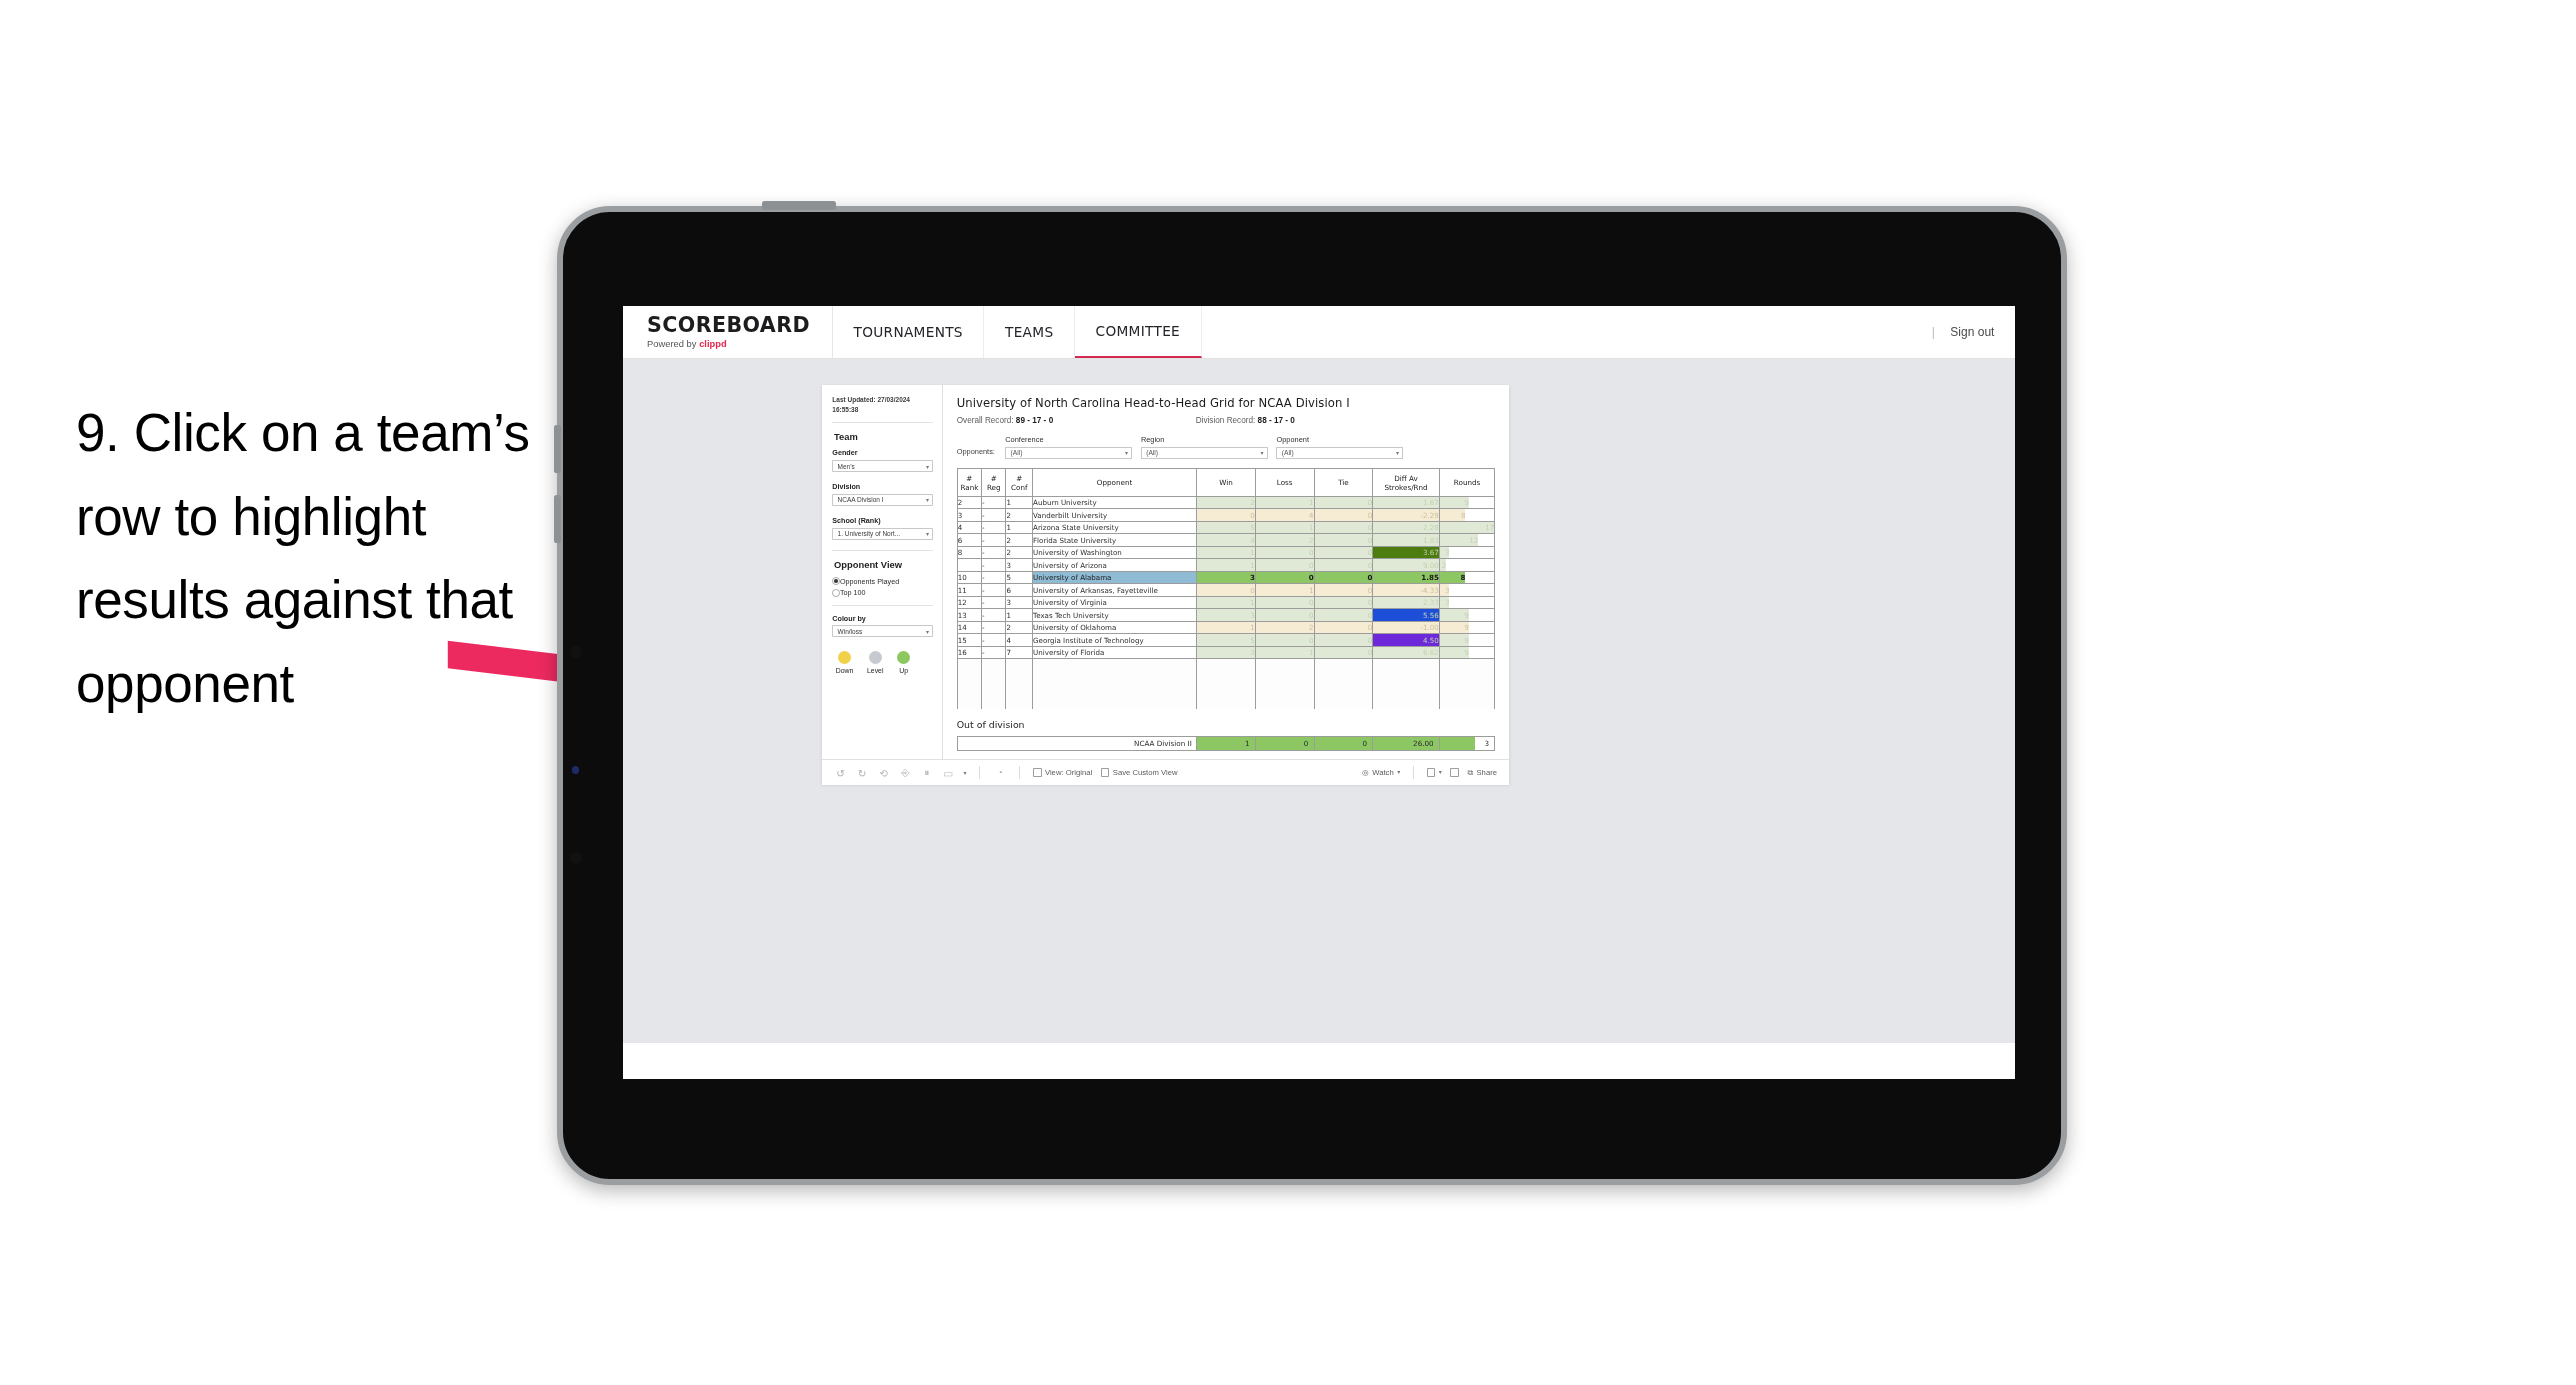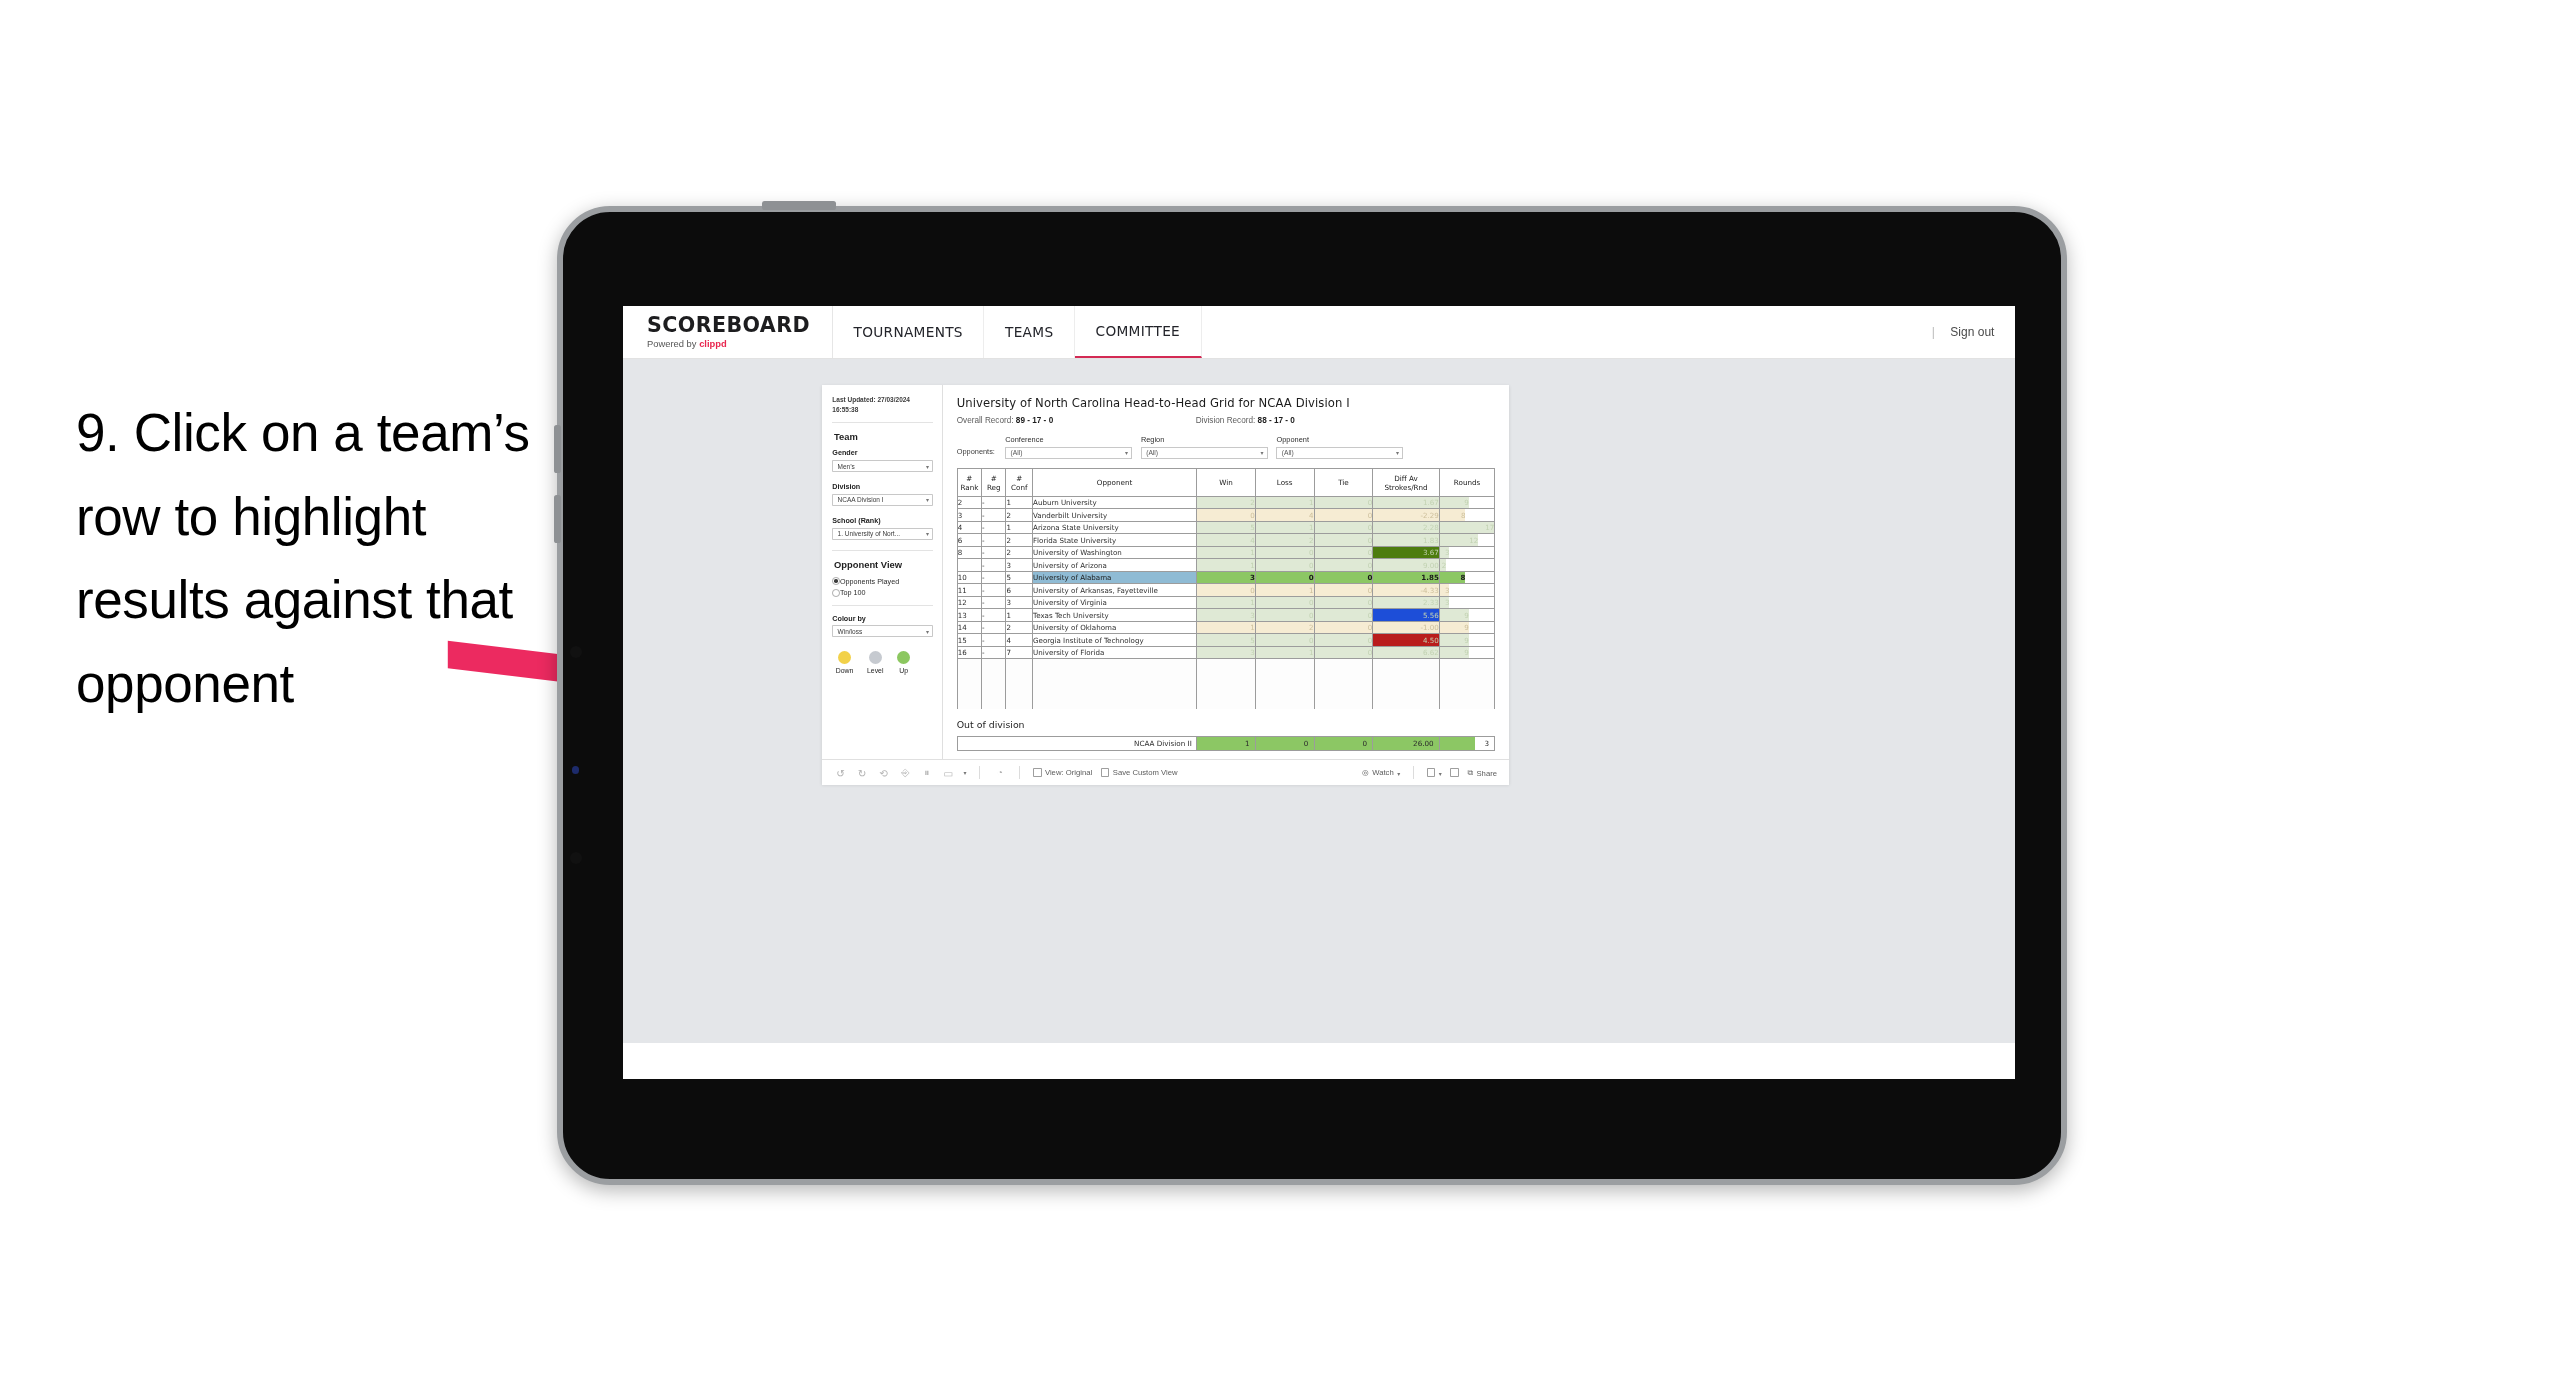--- a/index.html
+++ b/index.html
@@ -172,21 +172,21 @@
 
   
   .toolbar {
     height: 26px; border-top: 0.9px solid #e0e0e0; background: #fff;
     display: flex; align-items: center; padding: 0 12px; gap: 8.6px;
     font-size: 7.7px; color: #6e6e6e;
   }
   .tb-ico { width: 13px; height: 13px; display:flex; align-items:center; justify-content:center;
             color:#b4b4b4; font-size: 10.3px; cursor:pointer; }
   .tb-sep { width: 0.9px; height: 13px; background: #dcdcdc; margin: 0 4.3px; }
-  .tb-btn { display:flex; align-items:flex-end; gap: 3.4px; cursor: pointer; color:#5c5c5c; font-size: 7.7px; }
+  .tb-btn { display:flex; align-items:flex-start; gap: 3.4px; cursor: pointer; color:#5c5c5c; font-size: 7.7px; }
   .tb-flex { flex: 1; }
   .sq { width: 8.6px; height: 9.4px; border: 1.1px solid #9e9e9e; border-radius: 0.9px; display:inline-block; }
 </style>
 </head>
 <body>
 
 <div id="stage">
 
   <div class="annotation">9. Click on a team’s row to highlight results against that opponent</div>
 
@@ -504,21 +504,21 @@
                       </td>
                     </tr>
                     <tr>
                       <td class="c-rank">15</td>
                       <td class="c-reg">-</td>
                       <td class="c-conf">4</td>
                       <td class="c-opp">Georgia Institute of Technology</td>
                       <td class="num" style="background:#dfe9d5;color:#c2d2b2">5</td>
                       <td class="num" style="background:#dfe9d5;color:#c2d2b2">0</td>
                       <td class="num" style="background:#dfe9d5;color:#c2d2b2">0</td>
-                      <td class="num" style="background:#b91c1c;color:#c2d2b2">4.50</td>
+                      <td class="num" style="background:#6d28d9;color:#c2d2b2">4.50</td>
                       <td class="rounds-cell">
                         <span class="rounds-bar" style="width: 52.9412%; background: rgb(223, 233, 213);"></span>
                         <span class="rounds-val" style="color: rgb(194, 210, 178); padding-right: 47.0588%;">9</span>
                       </td>
                     </tr>
                     <tr>
                       <td class="c-rank">16</td>
                       <td class="c-reg">-</td>
                       <td class="c-conf">7</td>
                       <td class="c-opp">University of Florida</td>

